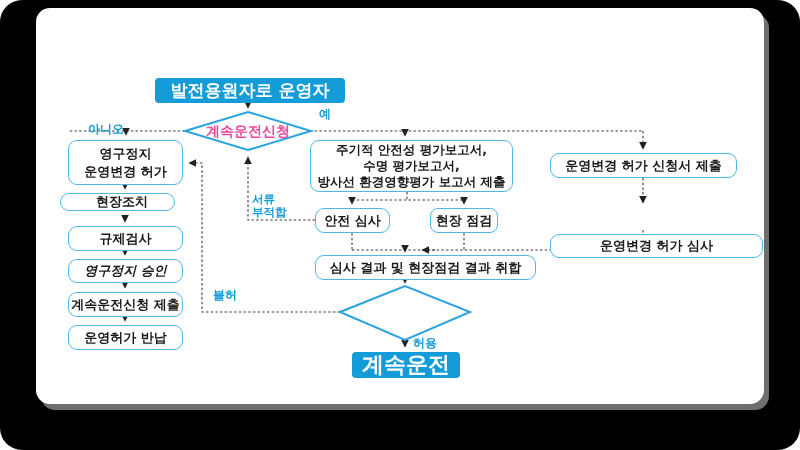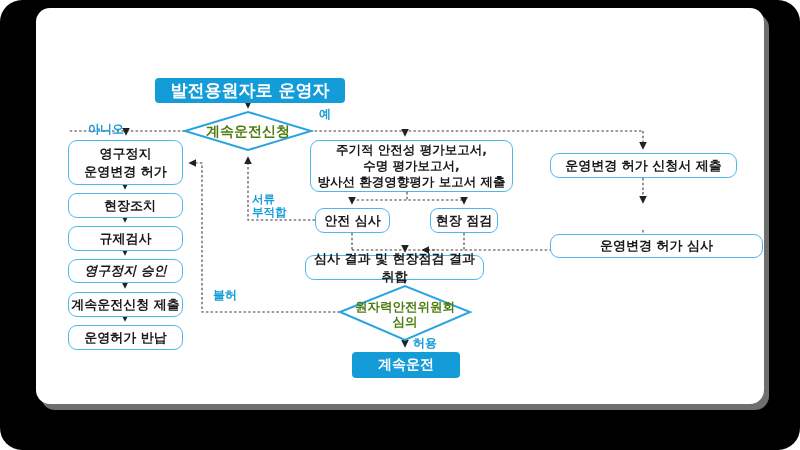--- a/index.html
+++ b/index.html
@@ -6,22 +6,22 @@
   .frame{position:relative;width:800px;height:450px;background:#000000;border-radius:22px;overflow:hidden;font-family:"DejaVu Sans","Liberation Sans",sans-serif;}
   .panel{position:absolute;left:36px;top:8px;width:728px;height:396px;background:#ffffff;border-radius:14px;box-shadow:5px 6px 0 #6e6e6e;}
   .layer{position:absolute;left:0;top:0;width:728px;height:396px;}
   .box{position:absolute;box-sizing:border-box;background:#ffffff;border:1.5px solid #4db9ea;border-radius:9px;
        display:flex;align-items:center;justify-content:center;text-align:center;
        color:#1a1a1a;font-weight:bold;white-space:pre-line;z-index:2;}
   .bluebox{position:absolute;box-sizing:border-box;background:#149cd8;border-radius:4px;
        display:flex;align-items:center;justify-content:center;text-align:center;
        color:#ffffff;font-weight:bold;white-space:pre-line;z-index:2;}
   .lbl{position:absolute;color:#149cd8;font-weight:bold;white-space:pre-line;line-height:13px;z-index:3;}
-  .dtext{position:absolute;color:#4d7c0f;font-weight:bold;text-align:center;white-space:pre-line;z-index:3;}
-  .fs17{font-size:17px;} .fs18{font-size:14px;text-align:right;} .fs14{font-size:14px;}
+  .dtext{position:absolute;color:#ec4899;font-weight:bold;text-align:center;white-space:pre-line;z-index:3;}
+  .fs17{font-size:17px;} .fs18{font-size:22px;text-align:right;} .fs14{font-size:14px;}
   .fs13{font-size:13px;line-height:18px;} .fs125{font-size:12.5px;line-height:16px;}
   .fs12{font-size:12px;} .fs115{font-size:11.5px;}
   svg{display:block;}
 </style>
 </head>
 <body>
 
 <div class="frame">
   <div class="panel">
 
@@ -66,35 +66,33 @@
 
     <div class="lbl fs12" style="left:52px;top:100px;margin-top:15px;">아니오</div>
     <div class="lbl fs12" style="left:283px;top:100px;">예</div>
     <div class="lbl fs115" style="left:216px;top:185px;">서류
 부적합</div>
     <div class="lbl fs12" style="left:177px;top:281px;">불허</div>
     <div class="lbl fs12" style="left:377px;top:329px;">허용</div>
 
     <div class="box fs13" style="left:32px;top:132px;width:115px;height:45px;">영구정지
 운영변경 허가</div>
-    <div class="box fs13" style="left:32px;top:185px;width:115px;height:25px;padding-left:9px;">현장조치</div>
+    <div class="box fs13" style="left:24px;top:185px;width:115px;height:18px;padding-left:9px;">현장조치</div>
     <div class="box fs13" style="left:32px;top:218px;width:115px;height:25px;">규제검사</div>
     <div class="box fs13" style="left:32px;top:251px;width:115px;height:24px;font-style:italic;">영구정지 승인</div>
     <div class="box fs13" style="left:32px;top:284px;width:115px;height:25px;">계속운전신청 제출</div>
     <div class="box fs13" style="left:32px;top:317px;width:115px;height:25px;">운영허가 반납</div>
 
     <div class="box fs125" style="left:274px;top:132px;width:203px;height:52px;">주기적 안전성 평가보고서,
 수명 평가보고서,
 방사선 환경영향평가 보고서 제출</div>
     <div class="box fs13" style="left:279px;top:200px;width:75px;height:25px;">안전 심사</div>
     <div class="box fs13" style="left:394px;top:200px;width:68px;height:25px;border-radius:8px;">현장 점검</div>
-    <div class="box fs13" style="left:269px;top:247px;width:179px;height:25px;">심사 결과 및 현장점검 결과 취합</div>
+    <div class="box fs13" style="left:279px;top:247px;width:221px;height:25px;">심사 결과 및 현장점검 결과 취합</div>
 
-    <div class="dtext" style="left:309px;top:291px;width:120px;font-size:12.5px;line-height:15px;">원자력안전위원회
-심의</div>
 
     <div class="bluebox fs18" style="left:316px;top:344px;width:108px;height:26px;">계속운전</div>
 
     <div class="box fs13" style="left:514px;top:145px;width:187px;height:25px;">운영변경 허가 신청서 제출</div>
     <div class="box fs13" style="left:514px;top:199px;width:213px;height:24px;margin-top:27px;">운영변경 허가 심사</div>
 
   </div>
 </div>
 
 </body></html>

